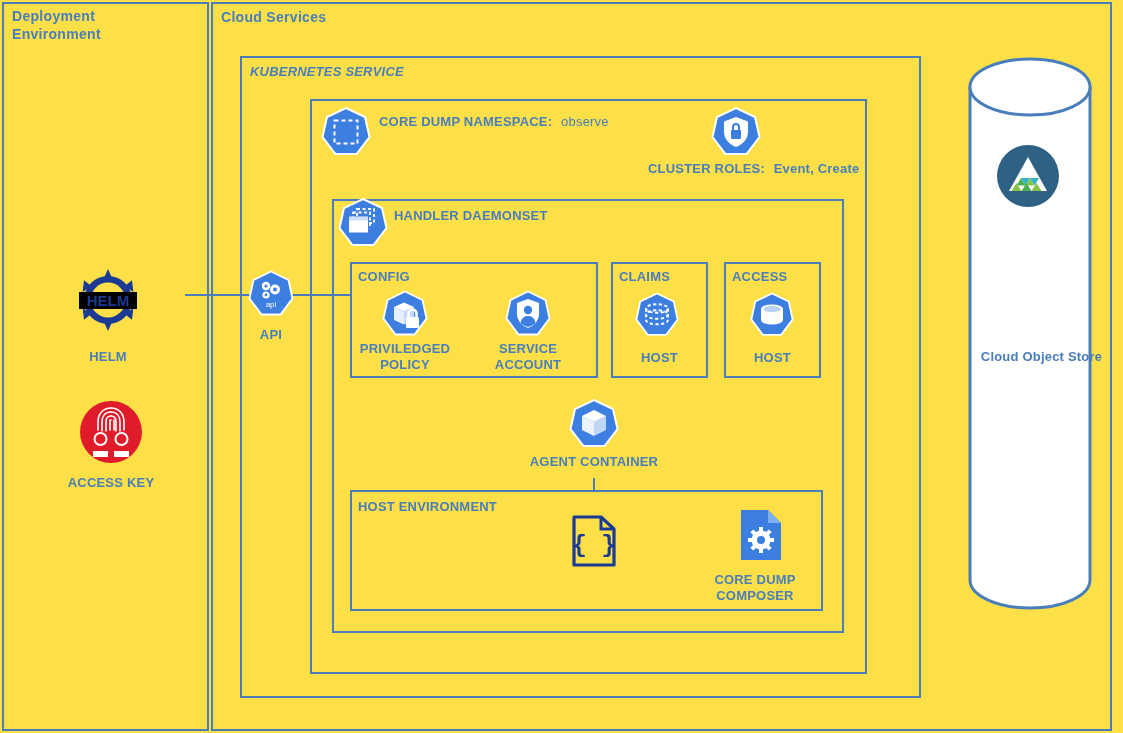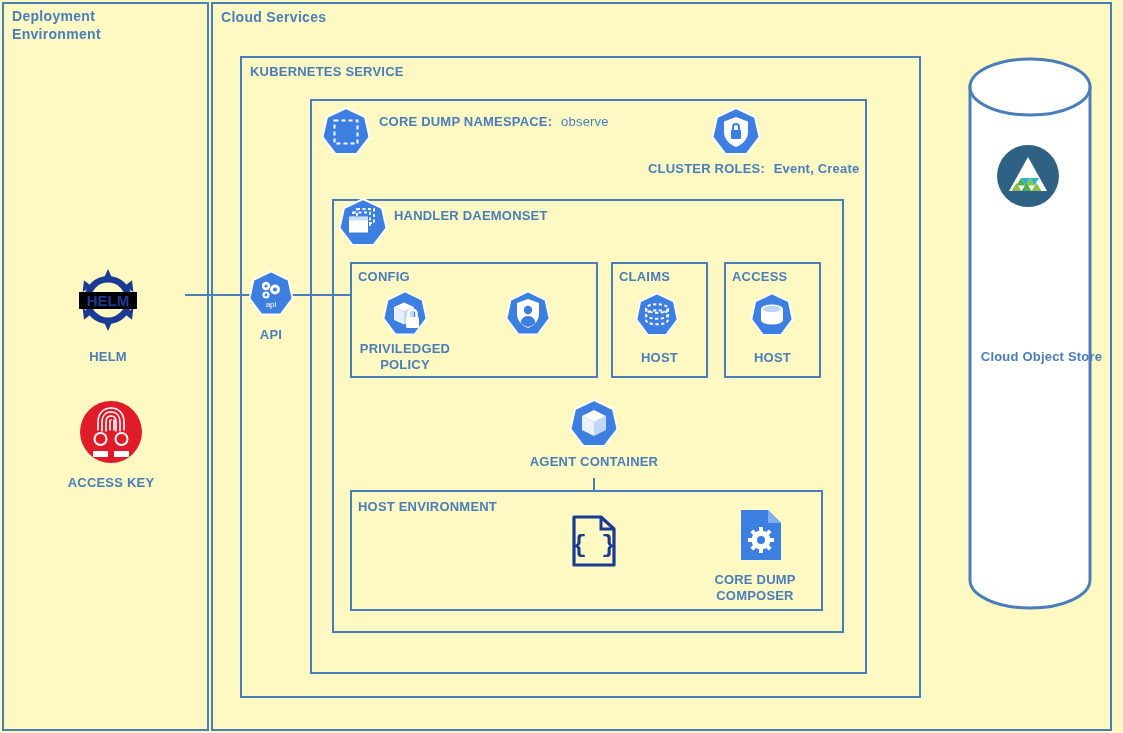--- a/index.html
+++ b/index.html
@@ -5,21 +5,21 @@
 <style>
   html, body {
     margin: 0;
     padding: 0;
     background: #000000;
   }
   #canvas {
     position: relative;
     width: 1123px;
     height: 733px;
-    background: #fef9c3;
+    background: #fde047;
     font-family: "Liberation Sans", sans-serif;
     overflow: hidden;
   }
   .box {
     position: absolute;
     box-sizing: border-box;
     border: 2px solid #4a7ebb;
     background: transparent;
   }
   .box-thin { border-width: 2px; }
@@ -122,21 +122,21 @@
       <path d="M14 51 h15 v6 h-15 z" fill="#ffffff"></path>
       <path d="M35 51 h15 v6 h-15 z" fill="#ffffff"></path>
     </svg>
   </div>
   <div class="caption" style="left:41px; top:475px; width:140px;">ACCESS KEY</div>
 
   <div class="box" style="left:211px; top:2px; width:901px; height:729px;"></div>
   <div class="title grp-title" style="left:221px; top:9px;">Cloud Services</div>
 
   <div class="box" style="left:240px; top:56px; width:681px; height:642px;"></div>
-  <div class="title sub-title" style="left:250px; top:64px;">KUBERNETES SERVICE</div>
+  <div class="title sub-title" style="left:250px; top:64px;font-style:italic;">KUBERNETES SERVICE</div>
 
   <div class="box" style="left:310px; top:99px; width:557px; height:575px;"></div>
 
   <div class="icon" style="left:320px; top:106px; width:52px; height:52px;">
     <svg width="52" height="52" viewBox="0 0 52 52">
       <path d="M26 2 L45 11 L49.5 31 L36.5 48 L15.5 48 L2.5 31 L7 11 Z" fill="#3d7fe0" stroke="#ffffff" stroke-width="2"></path>
       <rect x="14.5" y="14.5" width="23" height="23" fill="none" stroke="#ffffff" stroke-width="2" stroke-dasharray="4,3"></rect>
     </svg>
   </div>
   <div class="caption-mixed" style="left:379px; top:114px;">
@@ -192,20 +192,24 @@
     <div>POLICY</div>
   </div>
 
   <div class="icon" style="left:504px; top:290px; width:48px; height:48px;">
     <svg width="48" height="48" viewBox="0 0 48 48">
       <path d="M24 1.5 L41.5 10 L45.5 28.5 L33.5 44.5 L14.5 44.5 L2.5 28.5 L6.5 10 Z" fill="#3d7fe0" stroke="#ffffff" stroke-width="1.8"></path>
       <path d="M24 9 L35 13 L35 24 C35 31 29.5 36 24 38 C18.5 36 13 31 13 24 L13 13 Z" fill="#ffffff"></path>
       <circle cx="24" cy="20" r="4.2" fill="#3d7fe0"></circle>
       <path d="M16.5 33 C17.5 27.5 21 26 24 26 C27 26 30.5 27.5 31.5 33 C29.5 35 26.5 36.3 24 37 C21.5 36.3 18.5 35 16.5 33 Z" fill="#3d7fe0"></path>
     </svg>
+  </div>
+  <div class="caption" style="left:468px; top:341px; width:120px;">
+    <div>SERVICE</div>
+    <div>ACCOUNT</div>
   </div>
 
   <div class="box box-thin" style="left:611px; top:262px; width:97px; height:116px;"></div>
   <div class="title sub-title" style="left:619px; top:269px;">CLAIMS</div>
   <div class="icon" style="left:634px; top:292px; width:46px; height:46px;">
     <svg width="46" height="46" viewBox="0 0 46 46">
       <path d="M23 1.5 L39.8 9.5 L43.6 27.5 L32.2 42.8 L13.8 42.8 L2.4 27.5 L6.2 9.5 Z" fill="#3d7fe0" stroke="#ffffff" stroke-width="1.8"></path>
       <g fill="none" stroke="#ffffff" stroke-width="1.9" stroke-dasharray="3.2,2.4">
         <ellipse cx="23" cy="16.5" rx="11" ry="4.3"></ellipse>
         <path d="M12 16.5 L12 28 A11 4.3 0 0 0 34 28 L34 16.5"></path>

